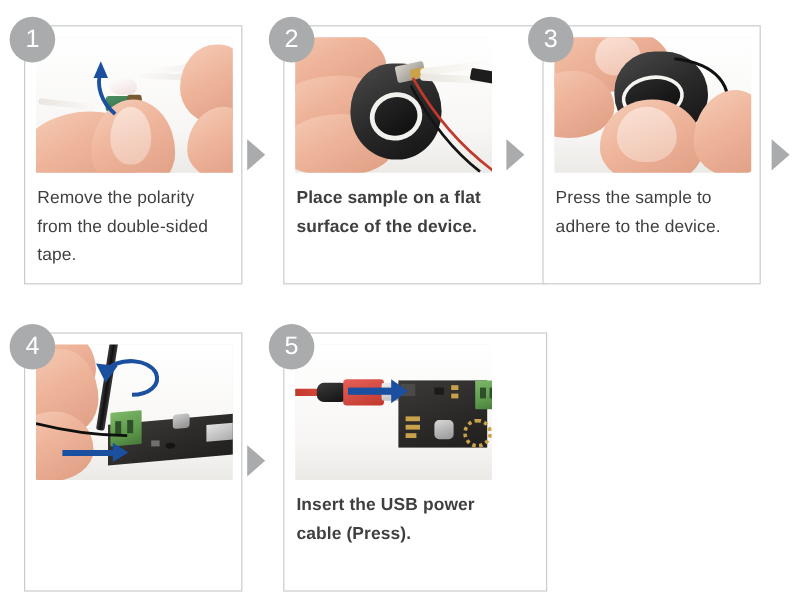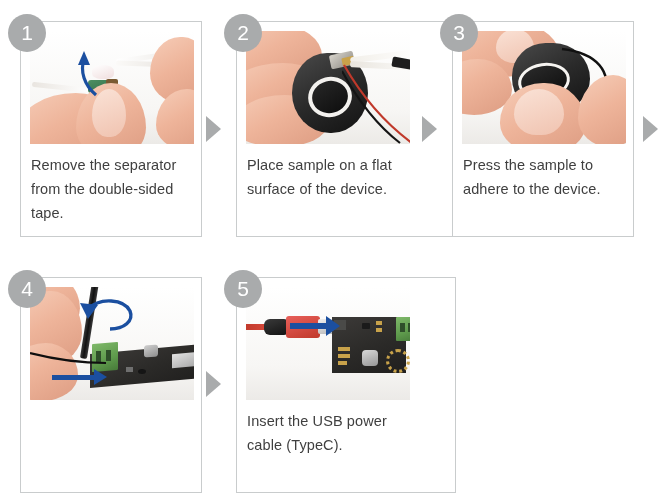--- a/index.html
+++ b/index.html
@@ -26,21 +26,21 @@
   
   .step-card {
     position: absolute;
     box-sizing: border-box;
     border: 1px solid #c9cccd;
     background: #ffffff;
   }
   .card-r1 { top: 21px; height: 216px; }
   .card-r2 { top: 277px; height: 216px; }
   .col-1 { left: 20px; width: 182px; }
-  .col-2 { left: 236px; width: 220px; }
+  .col-2 { left: 236px; width: 220px; font-weight: bold; }
   .col-3 { left: 452px; width: 182px; }
 
   
   .step-photo {
     position: absolute;
     left: 9px;
     top: 9px;
     width: 164px;
     height: 113px;
     overflow: hidden;
@@ -167,21 +167,21 @@
         <div class="nail" style="left:62px;top:58px;width:34px;height:48px;"></div>
         <div class="finger" style="left:120px;top:6px;width:60px;height:66px;border-radius:50% 45% 50% 50%/55% 60% 40% 45%;"></div>
         <div class="finger" style="left:126px;top:58px;width:56px;height:60px;"></div>
 
         <svg class="ph" style="left:40px;top:14px;" width="38" height="52" viewBox="0 0 38 52">
           <path d="M26 50 C14 40 10 26 14 14" stroke="#1b4fa0" stroke-width="3.2" fill="none"></path>
           <path d="M14 6 L20 20 L8 20 Z" fill="#1b4fa0"></path>
         </svg>
       </div>
     </div>
-    <div class="step-caption">Remove the separator
+    <div class="step-caption">Remove the polarity
 from the double-sided
 tape.</div>
   </div>
   <div class="step-badge badge-r1 badge-c1">1</div>
 
   <div class="step-card card-r1 col-2">
     <div class="step-photo">
       <div class="photo-inner">
         <div class="white-bg"></div>
 
@@ -299,21 +299,21 @@
 
         <div class="terminal-green" style="left:150px;top:30px;width:20px;height:24px;"></div>
         <div class="ph" style="left:154px;top:36px;width:5px;height:9px;background:#2f4f2a;"></div>
         <div class="ph" style="left:162px;top:36px;width:5px;height:9px;background:#2f4f2a;"></div>
 
         <div class="blue-arrow-line" style="left:44px;top:36px;width:38px;height:6px;"></div>
         <div class="blue-arrow-head" style="left:80px;top:29px;border-top:10px solid transparent;border-bottom:10px solid transparent;border-left:14px solid #1b4fa0;"></div>
       </div>
     </div>
     <div class="step-caption">Insert the USB power
-cable (TypeC).</div>
+cable (Press).</div>
   </div>
   <div class="step-badge badge-r2 badge-c2">5</div>
 
   <div class="flow-arrow arrow-a"></div>
   <div class="flow-arrow arrow-b"></div>
   <div class="flow-arrow arrow-c"></div>
   <div class="flow-arrow arrow-d"></div>
 
 </div>
 

